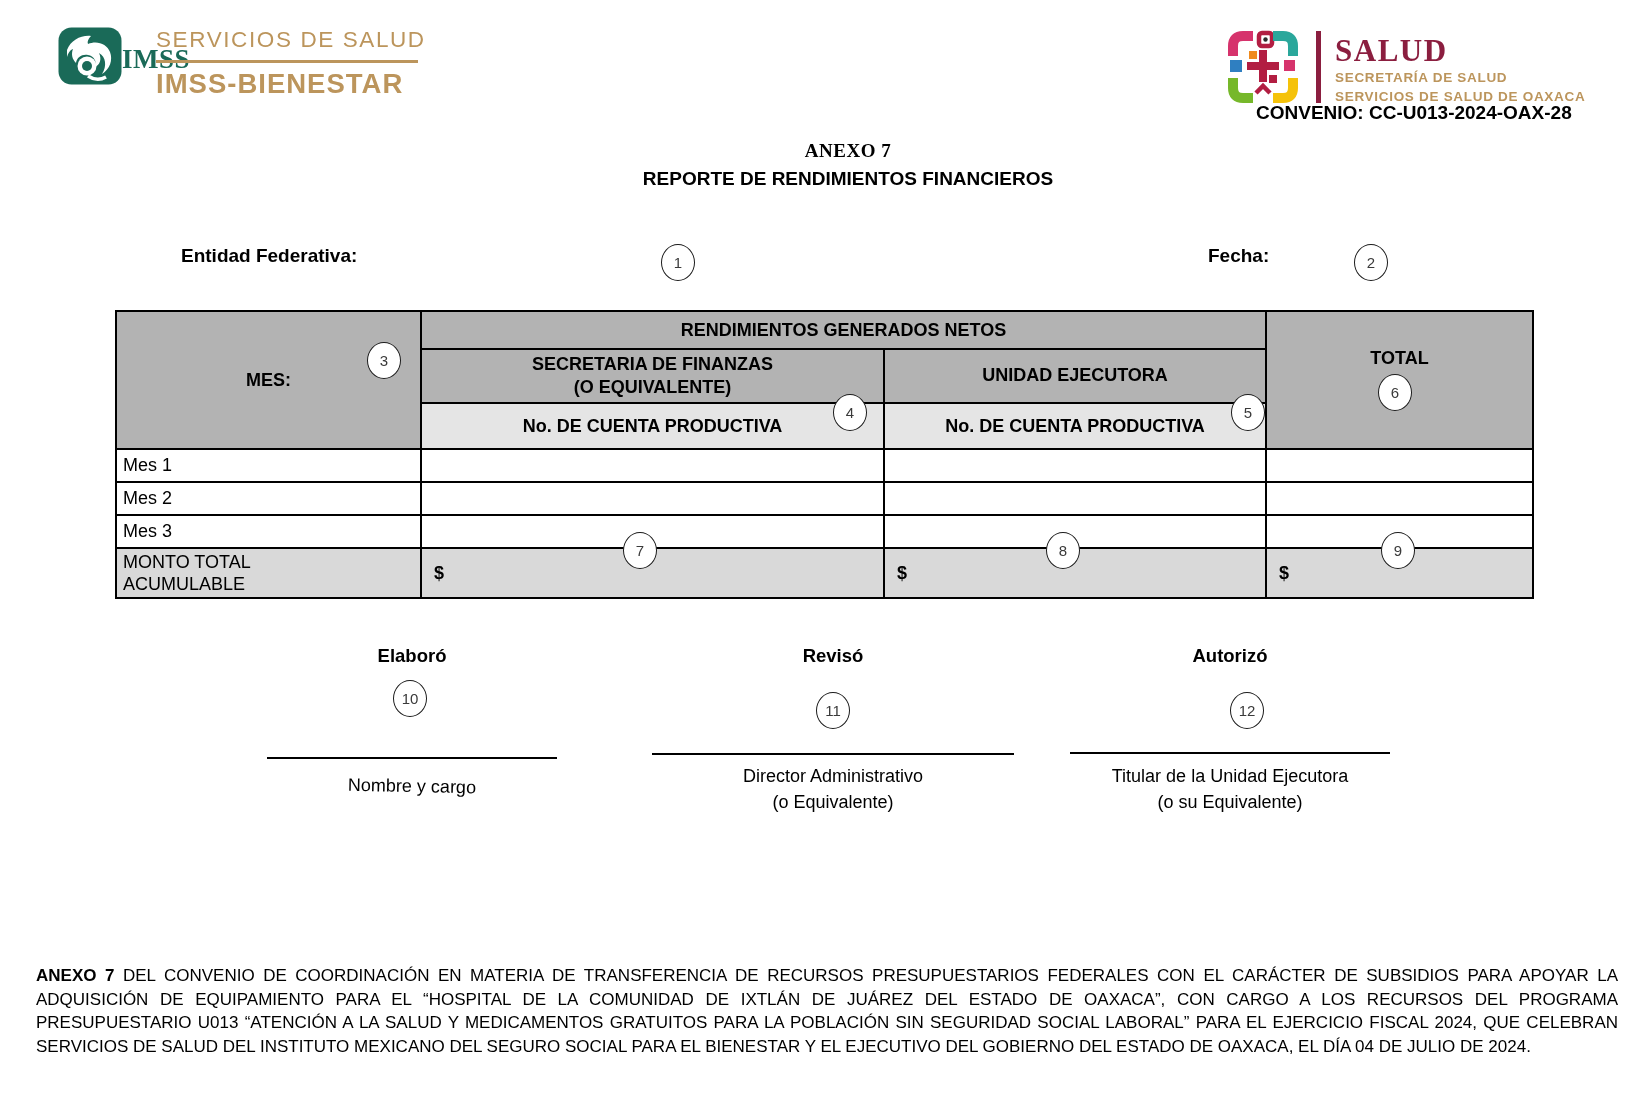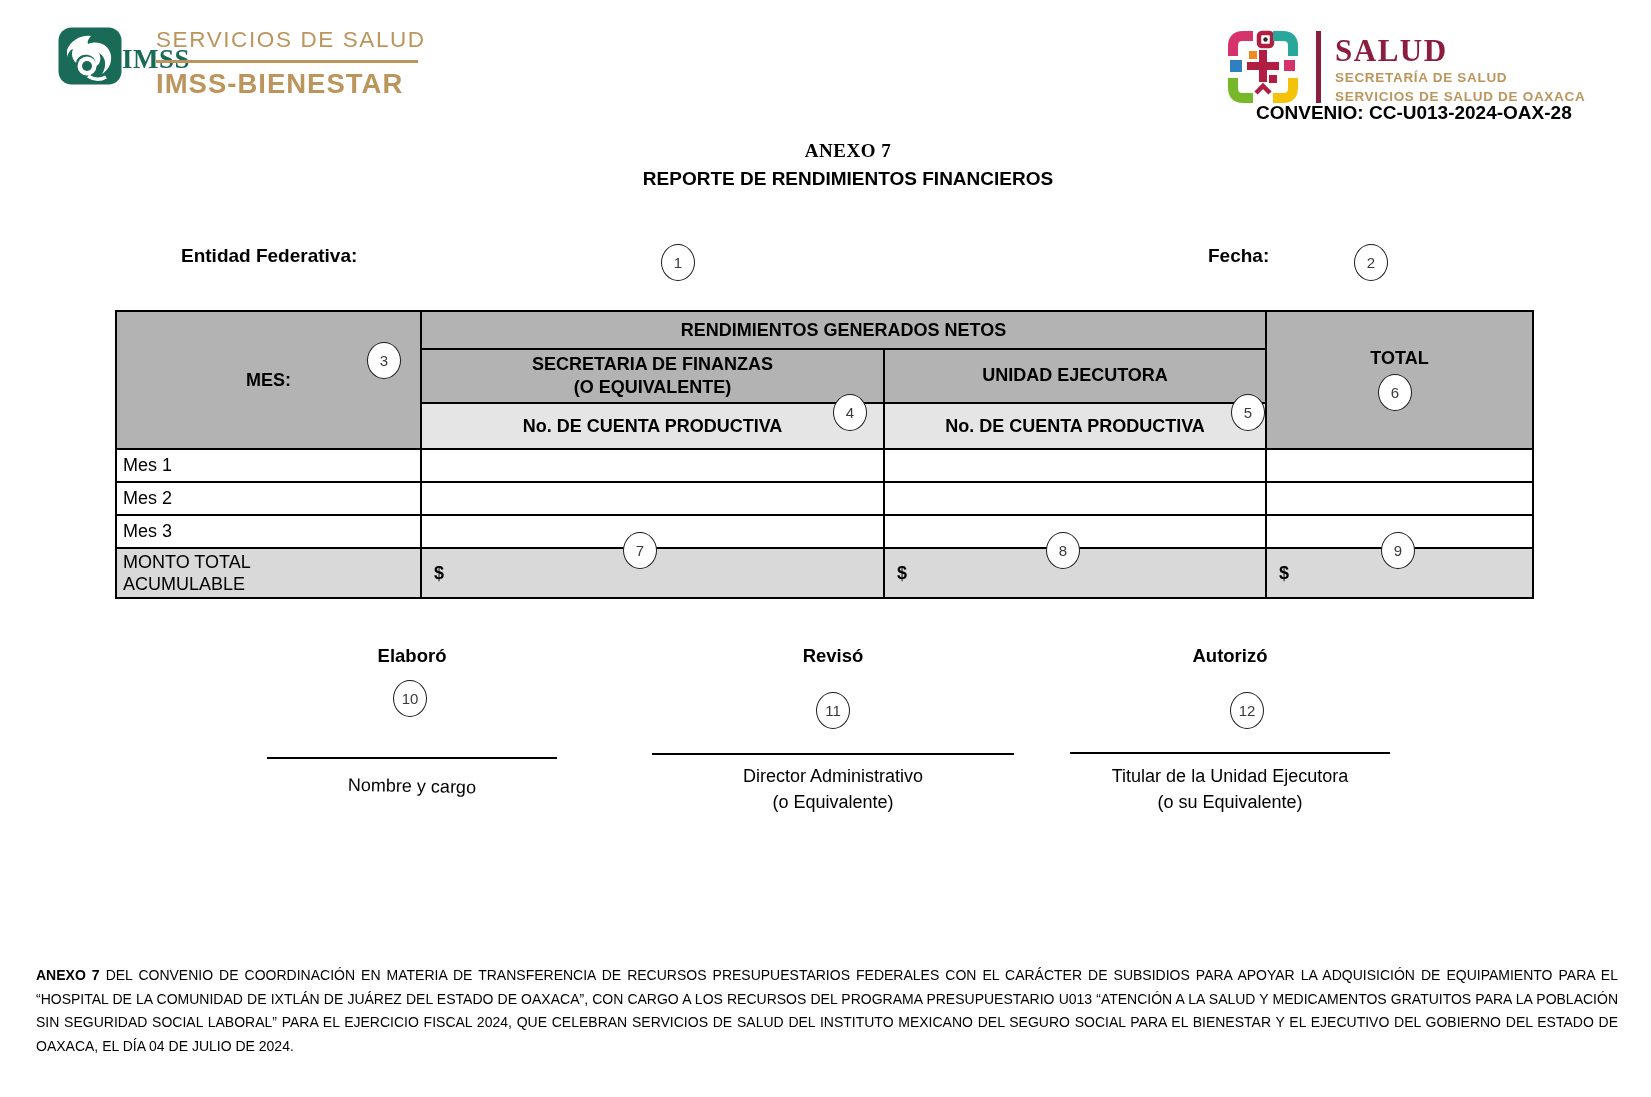--- a/index.html
+++ b/index.html
@@ -68,21 +68,21 @@
   .sig2 { left:652px; width:362px; }
   .sig2 .sig-line { top:108px; }
   .sig2 .cap1 { top:121px; }
   .sig2 .cap2 { top:147px; }
   .sig3 { left:1070px; width:320px; }
   .sig3 .sig-line { top:107px; }
   .sig3 .cap1 { top:121px; }
   .sig3 .cap2 { top:147px; }
 
   
-  .footer-par { position:absolute; left:36px; top:964px; width:1582px; font-size:14px;
+  .footer-par { position:absolute; left:36px; top:964px; width:1582px; font-size:17px;
                 line-height:23.5px; text-align:justify; }
   .footer-par b { font-weight:bold; }
 </style>
 </head>
 <body>
 
 <div class="page">
 
   <div class="imss-block">
     <div class="imss-mark">

